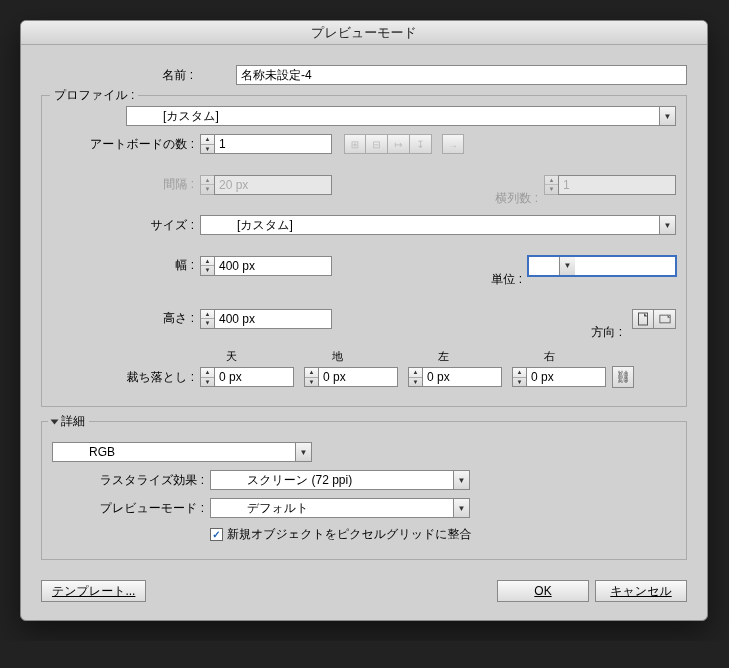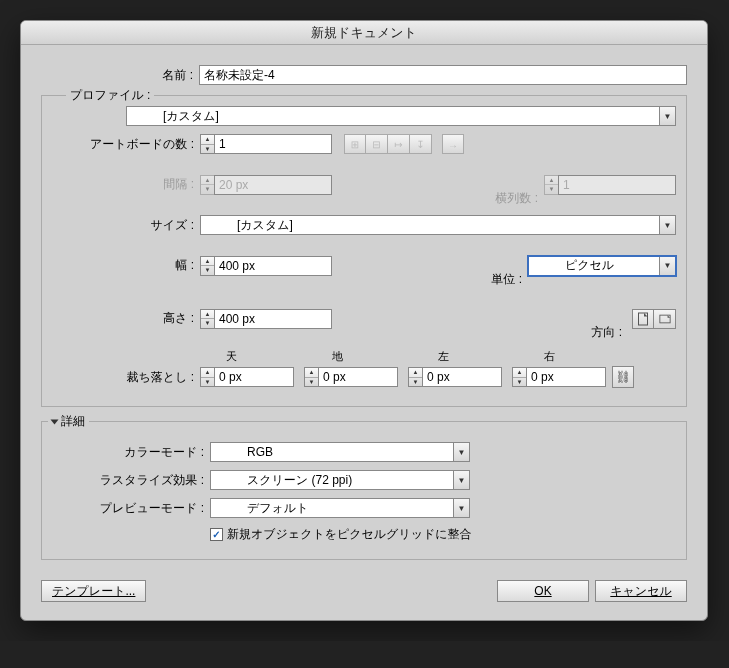--- a/index.html
+++ b/index.html
@@ -201,30 +201,30 @@
     display:flex;align-items:center;justify-content:center;
     cursor:pointer;
   }
   .orient .ob + .ob { border-left:none;}
   .orient svg { width:12px;height:14px;}
 </style>
 </head>
 <body>
 
 <div class="dialog">
-  <div class="titlebar">新規ドキュメント</div>
+  <div class="titlebar">プレビューモード</div>
   <div class="content">
 
     <div class="row">
       <div class="lbl">名前 :</div>
-      <input type="text" class="field" style="flex: 1 1 0%;" value="名称未設定-4">
+      <input type="text" class="field" style="flex: 1 1 0%; margin-left: 37px;" value="名称未設定-4">
     </div>
 
     <div class="groupbox">
-      <div class="legend" style="left:24px;">プロファイル :</div>
+      <div class="legend" style="left:8px;">プロファイル :</div>
       <div class="row" style="margin-top:-4px;">
         <div style="width:74px;"></div>
         <div class="combo" style="flex:1">
           <div class="cval">[カスタム]</div>
           <div class="carrow">▼</div>
         </div>
       </div>
 
       <div class="row">
         <div class="lbl" style="width:148px">アートボードの数 :</div>
@@ -279,21 +279,20 @@
         <div class="stepper">
           <div class="st-btns">
               <button class="st-up">▲</button>
               <button class="st-down">▼</button>
             </div>
           <input type="text" class="field" style="width: 118px;" value="400 px">
         </div>
         <div style="flex:1"></div>
         <div class="lbl2" style="width:60px;">単位 :</div>
         <div class="combo highlight" style="width:150px">
-          <div class="cval">ピクセル</div>
           <div class="carrow">▼</div>
         </div>
       </div>
 
       <div class="row">
         <div class="lbl" style="width:148px">高さ :</div>
         <div class="stepper">
           <div class="st-btns">
               <button class="st-up">▲</button>
               <button class="st-down">▼</button>
@@ -362,21 +361,20 @@
       </div>
     </div>
 
     <div class="groupbox" style="margin-top:14px;">
       <div class="legend" style="left:6px;">
         <span class="tri"></span>
         <span>詳細</span>
       </div>
 
       <div class="row" style="margin-top:6px;">
-        <div class="lbl" style="width:158px">カラーモード :</div>
         <div class="combo" style="width:260px">
           <div class="cval">RGB</div>
           <div class="carrow">▼</div>
         </div>
       </div>
       <div class="row">
         <div class="lbl" style="width:158px">ラスタライズ効果 :</div>
         <div class="combo" style="width:260px">
           <div class="cval">スクリーン (72 ppi)</div>
           <div class="carrow">▼</div>

